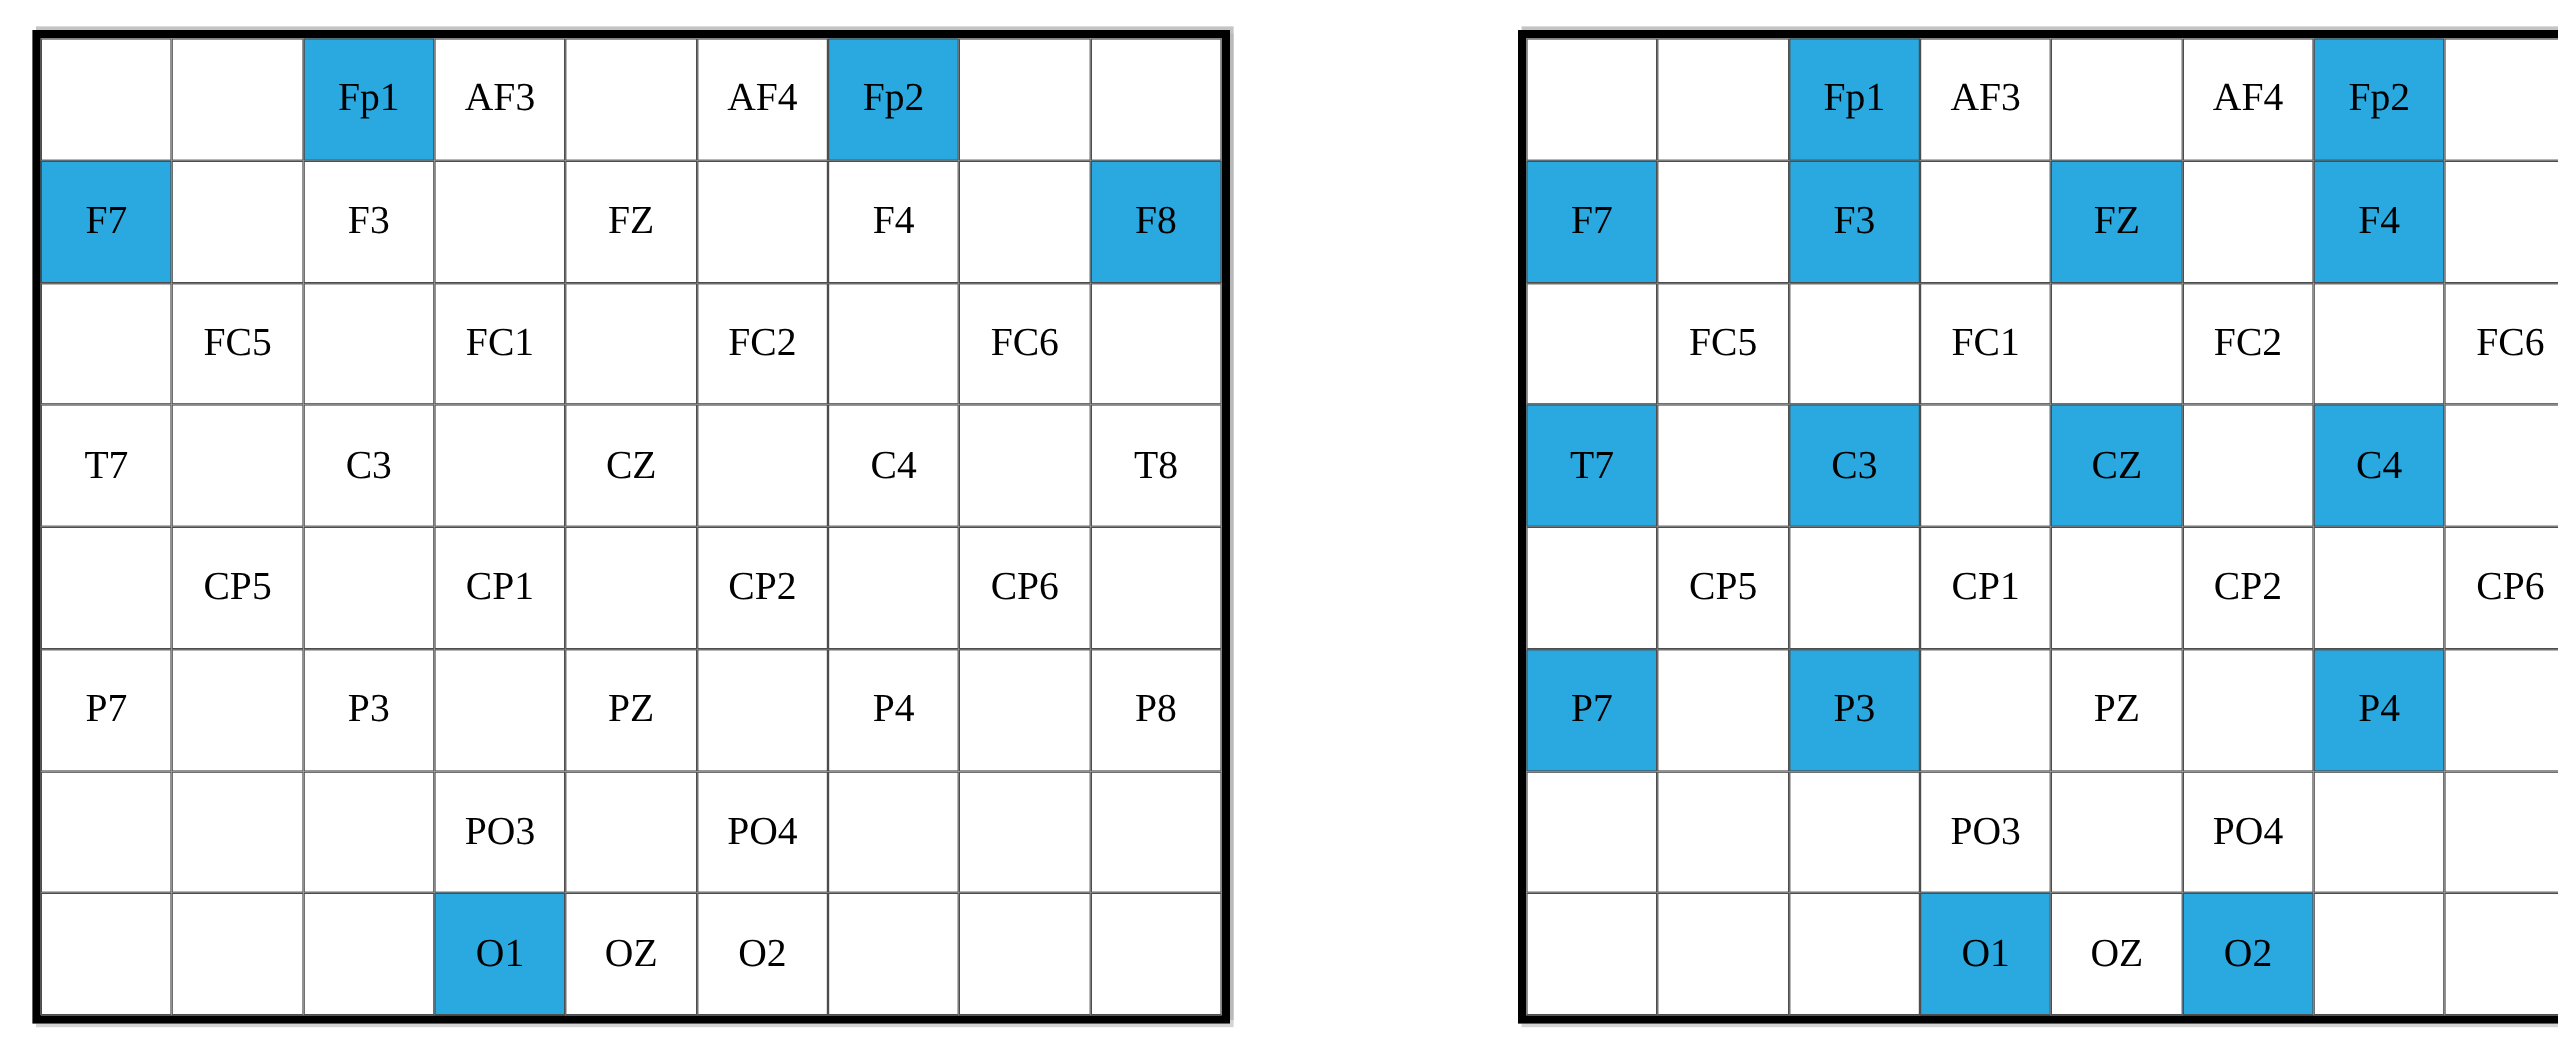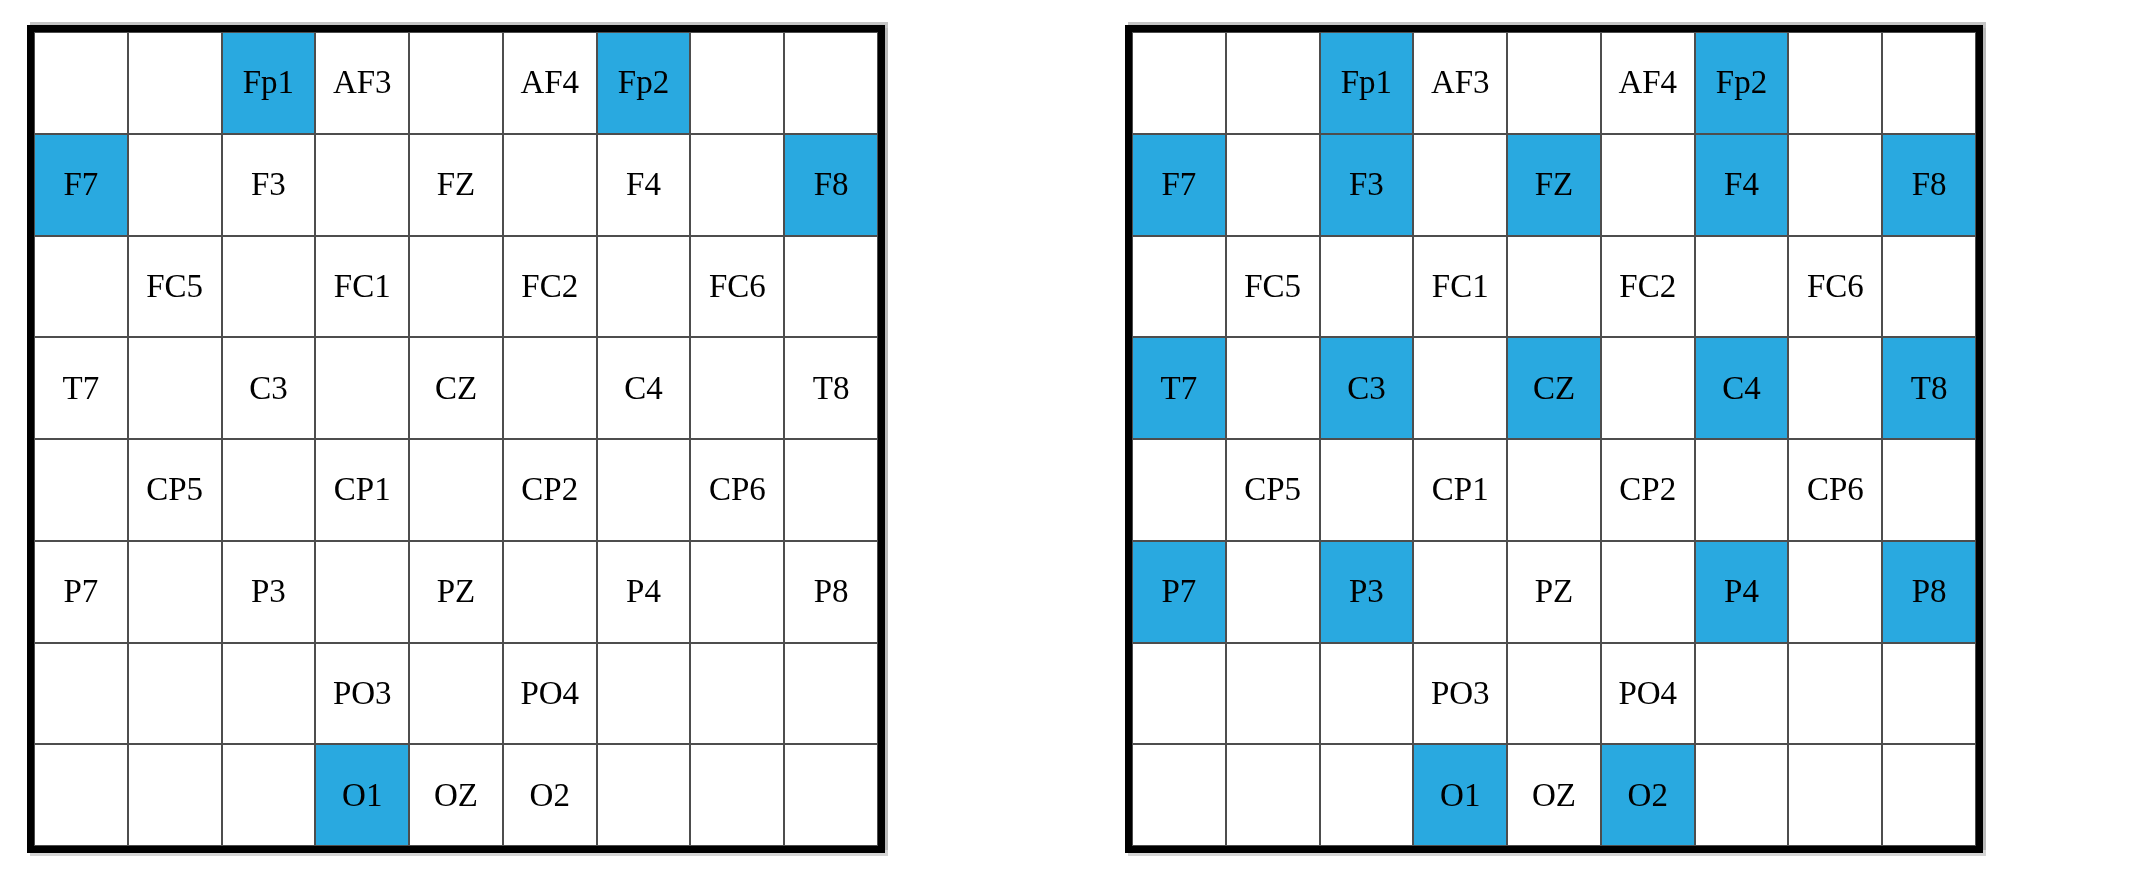--- a/index.html
+++ b/index.html
@@ -15,21 +15,21 @@
   }
   .figure-wrap {
     position: absolute;
     top: 25px;
     left: 27px;
     display: flex;
     gap: 240px;
   }
   .eeg-grid {
     box-sizing: border-box;
-    width: 858px;
+    width: 998px;
     height: 828px;
     border: 7px solid var(--border, #000);
     background: #ffffff;
     display: grid;
     box-shadow: 3px -3px 0 0 rgba(176,176,176,0.75), 3px 3px 0 0 rgba(176,176,176,0.55);
   }
   .cell {
     box-sizing: border-box;
     border: 1px solid var(--line, #4d4d4d);
     display: flex;

